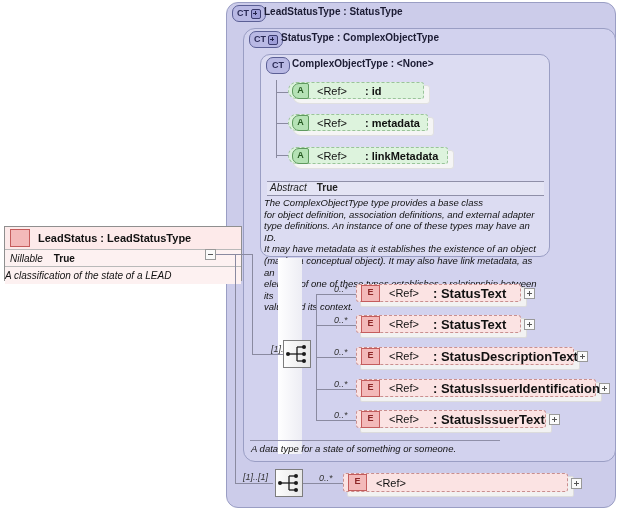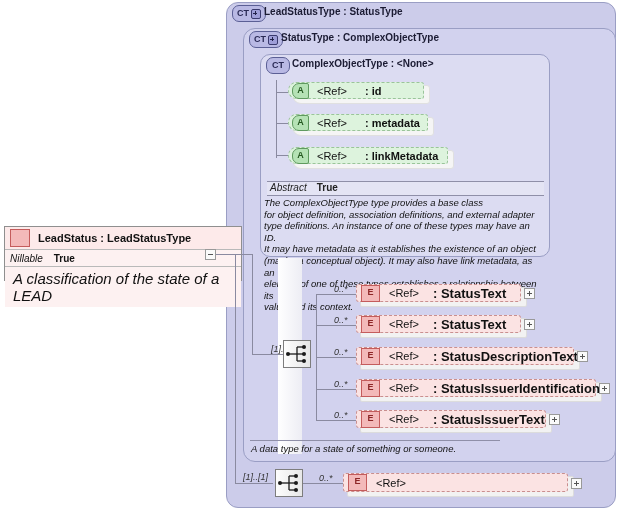--- a/index.html
+++ b/index.html
@@ -57,21 +57,21 @@
   .rootcard .hdr{display:flex;align-items:center;height:22px;padding-left:5px;
             border-bottom:1px solid #b9b9b9;}
   .rootcard .hdr .badge{width:18px;height:16px;border:1px solid #c45c5c;
             background:#f3b9b9;color:#8d2727;font-size:10px;font-weight:bold;
             text-align:center;line-height:14px;}
   .rootcard .hdr .ttl{margin-left:8px;font-size:11px;font-weight:bold;color:#111;}
   .rootcard .row{display:flex;align-items:center;height:16px;padding-left:5px;
             border-bottom:1px solid #b9b9b9;background:#fdf1f1;}
   .rootcard .row .k{font-style:italic;font-size:10px;color:#111;}
   .rootcard .row .v{margin-left:11px;font-size:10px;font-weight:bold;color:#111;}
-  .rootcard .doc{padding:3px 8px;font-style:italic;font-size:15px;color:#111;background:#fdf1f1;}
+  .rootcard .doc{padding:3px 0;font-style:italic;font-size:10px;color:#111;background:#fdf1f1;}
 
   
   .facet{position:absolute;box-sizing:border-box;background:#e4e4f4;
          border-top:1px solid #8f8fa8;}
   .facet .k{font-style:italic;font-size:10px;}
   .facet .v{font-weight:bold;font-size:10px;}
   .doctext{position:absolute;font-style:italic;font-size:9.5px;line-height:11.6px;
            color:#111;white-space:pre-line;}
 
   

